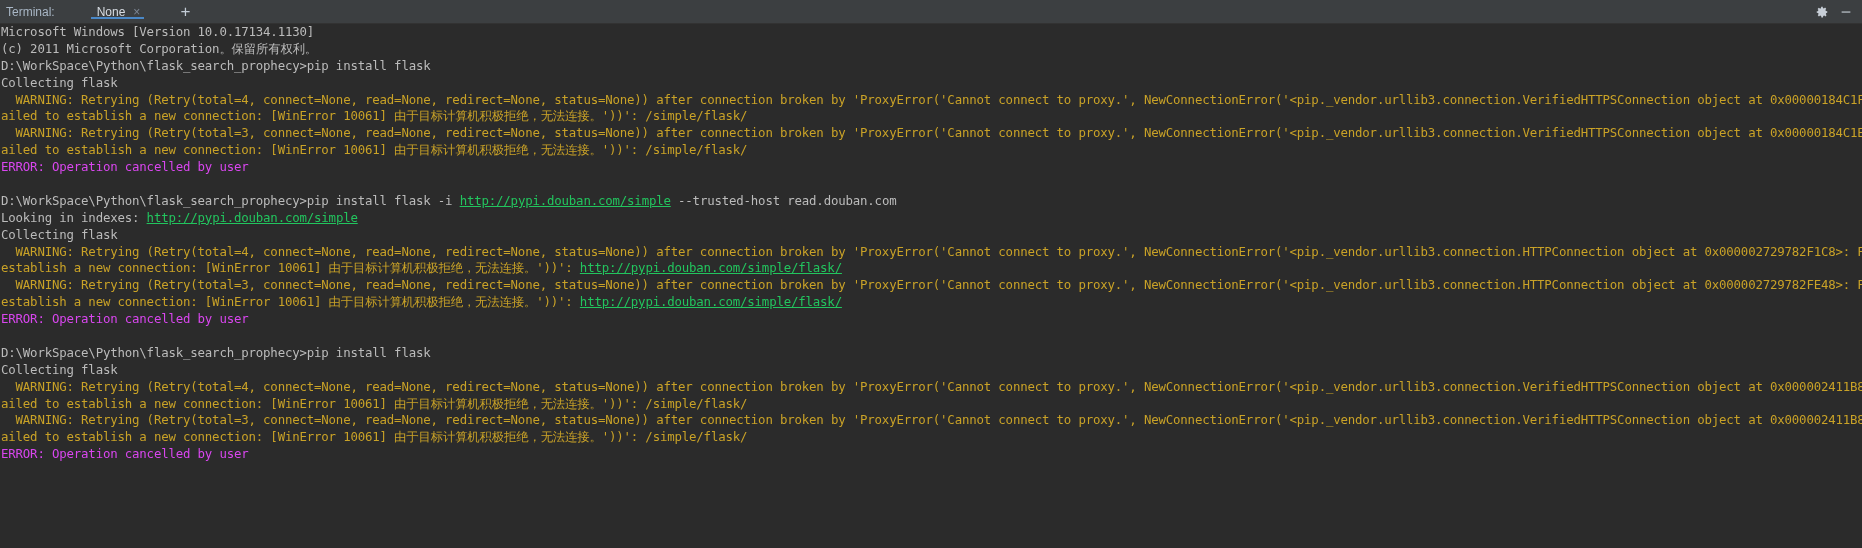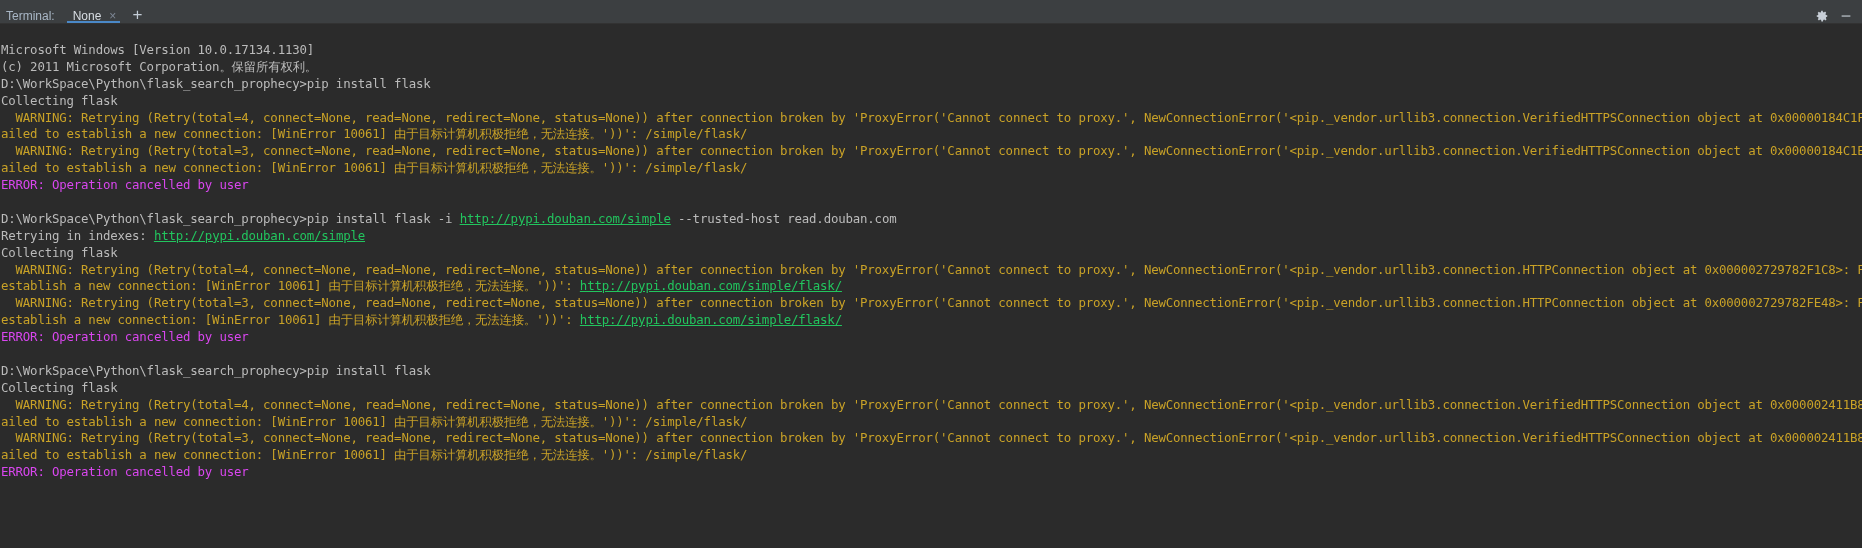--- a/index.html
+++ b/index.html
@@ -13,23 +13,24 @@
     overflow: hidden;
     font-family: "DejaVu Sans Mono", monospace;
   }
 
   
   #terminal-header {
     height: 24px;
     background: #3c3f41;
     border-bottom: 1px solid #323232;
     display: flex;
-    align-items: flex-end;
+    align-items: center;
     position: relative;
     box-sizing: border-box;
+    gap: 24px;
   }
   .hdr-title {
     color: #a9b7c6;
     font-family: "Liberation Sans", sans-serif;
     font-size: 12px;
     display: flex;
     align-items: center;
     padding: 0 8px 0 6px;
     white-space: nowrap;
     user-select: none;
@@ -79,21 +80,21 @@
     gap: 10px;
     padding-right: 9px;
   }
   .hdr-actions svg { display: block; }
 
   
   #console {
     background: #2b2b2b;
     height: 524px;
     box-sizing: border-box;
-    padding: 18px 0 0 1px;
+    padding: 0 0 0 1px;
     overflow: hidden;
   }
   .line {
     font-family: "DejaVu Sans Mono", monospace;
     font-size: 12.4px;
     line-height: 16.9px;
     white-space: pre;
     letter-spacing: -0.18px;
     color: #bbbbbb;
     height: 16.9px;
@@ -139,21 +140,21 @@
     <div class="line"><span class="c-default">(c) 2011 Microsoft Corporation。保留所有权利。</span></div>
     <div class="line"><span class="c-default">D:\WorkSpace\Python\flask_search_prophecy&gt;pip install flask</span></div>
     <div class="line"><span class="c-default">Collecting flask</span></div>
     <div class="line"><span class="c-warn">  WARNING: Retrying (Retry(total=4, connect=None, read=None, redirect=None, status=None)) after connection broken by 'ProxyError('Cannot connect to proxy.', NewConnectionError('&lt;pip._vendor.urllib3.connection.VerifiedHTTPSConnection object at 0x00000184C1F31D88&gt;: F</span></div>
     <div class="line"><span class="c-warn">ailed to establish a new connection: [WinError 10061] 由于目标计算机积极拒绝，无法连接。'))': /simple/flask/</span></div>
     <div class="line"><span class="c-warn">  WARNING: Retrying (Retry(total=3, connect=None, read=None, redirect=None, status=None)) after connection broken by 'ProxyError('Cannot connect to proxy.', NewConnectionError('&lt;pip._vendor.urllib3.connection.VerifiedHTTPSConnection object at 0x00000184C1EB2E08&gt;: F</span></div>
     <div class="line"><span class="c-warn">ailed to establish a new connection: [WinError 10061] 由于目标计算机积极拒绝，无法连接。'))': /simple/flask/</span></div>
     <div class="line"><span class="c-error">ERROR: Operation cancelled by user</span></div>
     <div class="line blank">&nbsp;</div>
     <div class="line"><span class="c-default">D:\WorkSpace\Python\flask_search_prophecy&gt;pip install flask -i </span><span class="c-link">http://pypi.douban.com/simple</span><span class="c-default"> --trusted-host read.douban.com</span></div>
-    <div class="line"><span class="c-default">Retrying in indexes: </span><span class="c-link">http://pypi.douban.com/simple</span></div>
+    <div class="line"><span class="c-default">Looking in indexes: </span><span class="c-link">http://pypi.douban.com/simple</span></div>
     <div class="line"><span class="c-default">Collecting flask</span></div>
     <div class="line"><span class="c-warn">  WARNING: Retrying (Retry(total=4, connect=None, read=None, redirect=None, status=None)) after connection broken by 'ProxyError('Cannot connect to proxy.', NewConnectionError('&lt;pip._vendor.urllib3.connection.HTTPConnection object at 0x000002729782F1C8&gt;: Failed to</span></div>
     <div class="line"><span class="c-warn">establish a new connection: [WinError 10061] 由于目标计算机积极拒绝，无法连接。'))': </span><span class="c-link">http://pypi.douban.com/simple/flask/</span></div>
     <div class="line"><span class="c-warn">  WARNING: Retrying (Retry(total=3, connect=None, read=None, redirect=None, status=None)) after connection broken by 'ProxyError('Cannot connect to proxy.', NewConnectionError('&lt;pip._vendor.urllib3.connection.HTTPConnection object at 0x000002729782FE48&gt;: Failed to</span></div>
     <div class="line"><span class="c-warn">establish a new connection: [WinError 10061] 由于目标计算机积极拒绝，无法连接。'))': </span><span class="c-link">http://pypi.douban.com/simple/flask/</span></div>
     <div class="line"><span class="c-error">ERROR: Operation cancelled by user</span></div>
     <div class="line blank">&nbsp;</div>
     <div class="line"><span class="c-default">D:\WorkSpace\Python\flask_search_prophecy&gt;pip install flask</span></div>
     <div class="line"><span class="c-default">Collecting flask</span></div>
     <div class="line"><span class="c-warn">  WARNING: Retrying (Retry(total=4, connect=None, read=None, redirect=None, status=None)) after connection broken by 'ProxyError('Cannot connect to proxy.', NewConnectionError('&lt;pip._vendor.urllib3.connection.VerifiedHTTPSConnection object at 0x000002411B887EC8&gt;: F</span></div>

